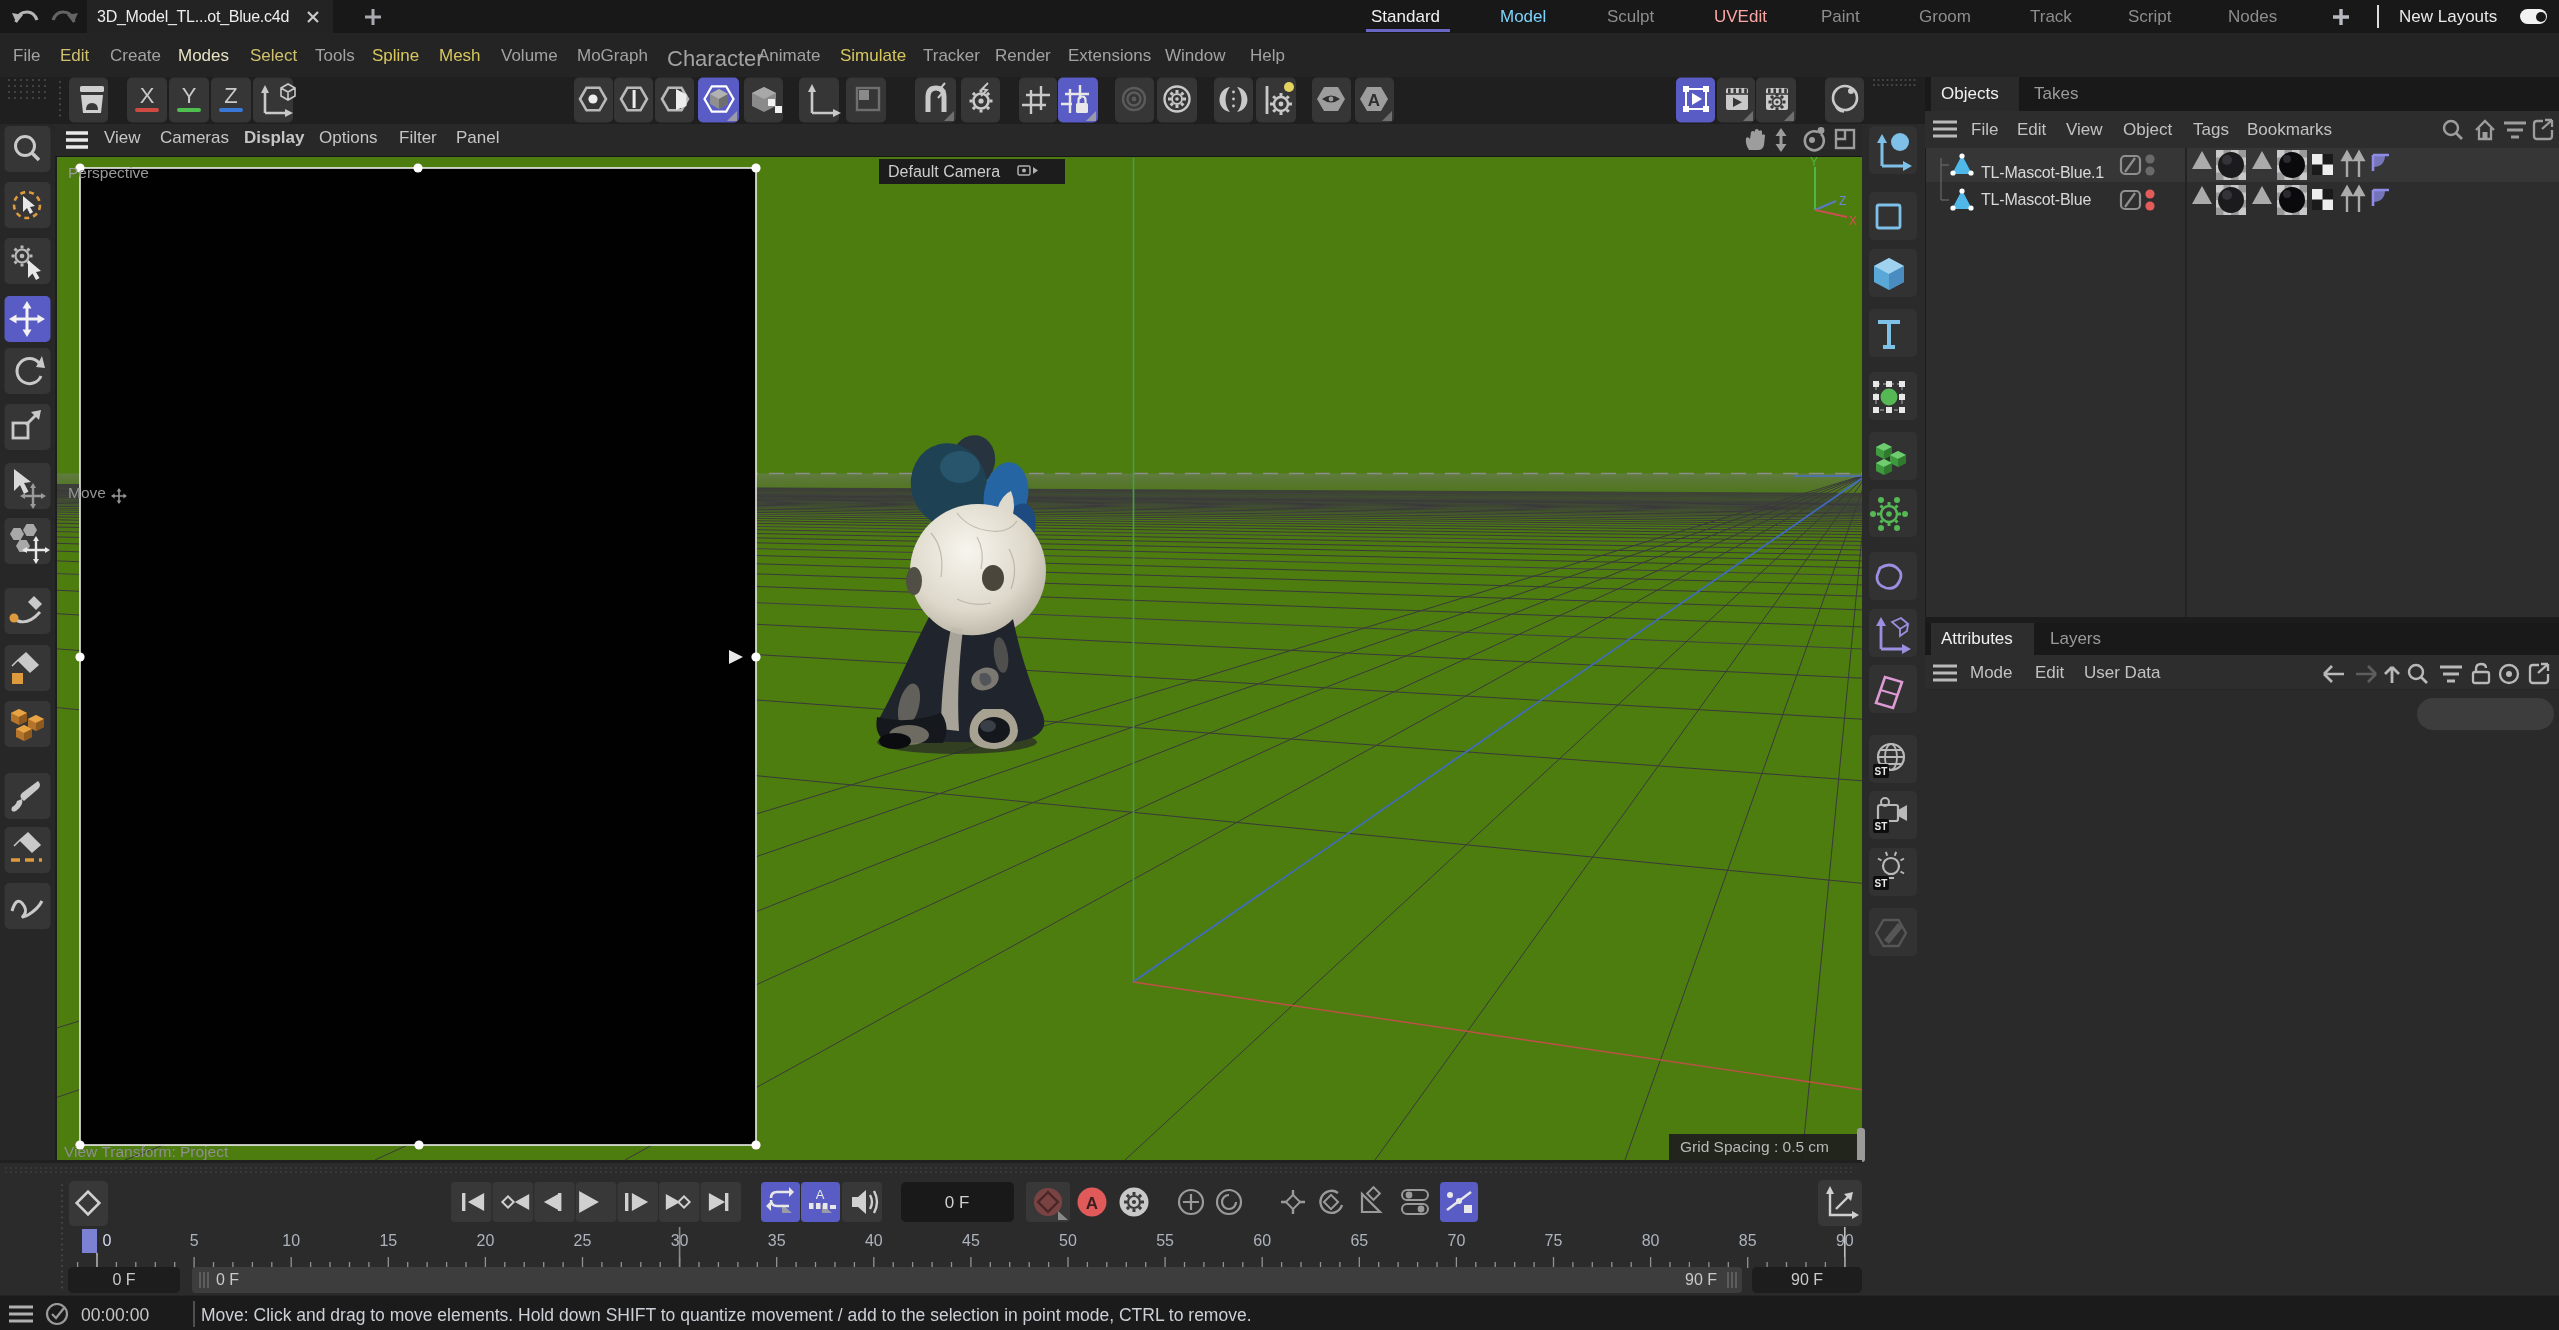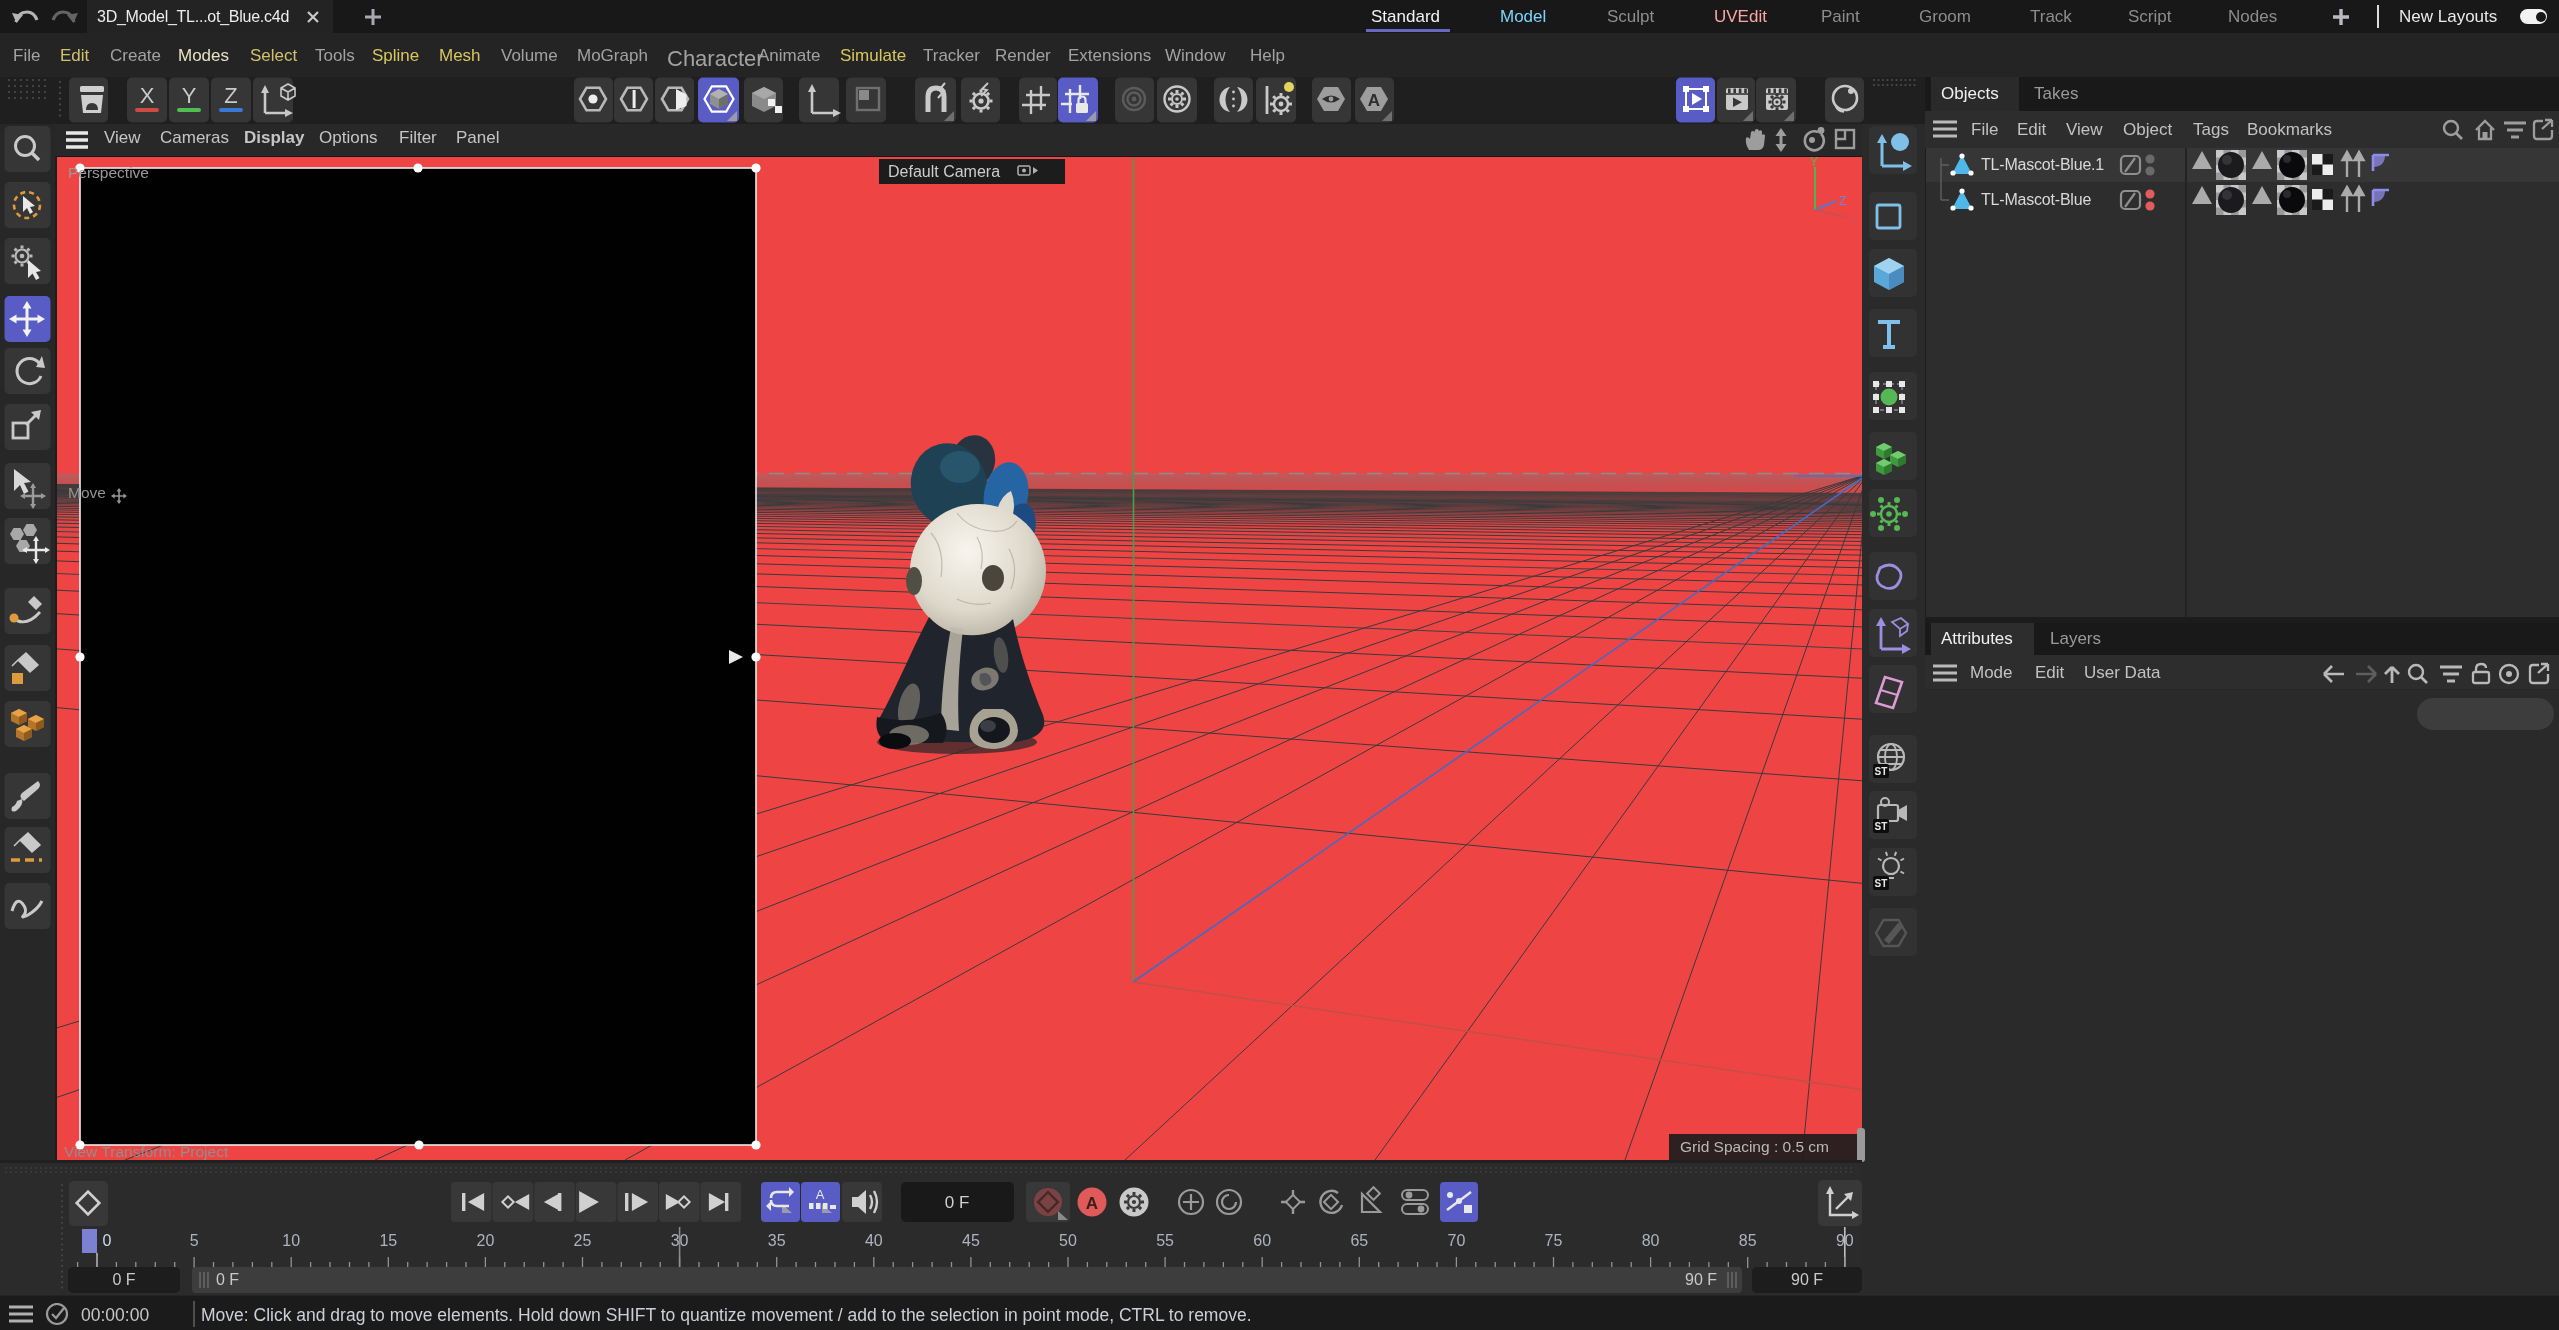--- a/index.html
+++ b/index.html
@@ -353,21 +353,21 @@
       <path d="M 40 9 V 19" stroke="#9d9d9d" stroke-width="3"></path>
       <path d="M 40 2 L 34.5 10 L 45.5 10 Z" fill="#9d9d9d"></path>
       <path d="M 40 26 L 34.5 18 L 45.5 18 Z" fill="#9d9d9d"></path>
       <path d="M 77 6 A 9.5 9.5 0 1 0 80 8" fill="none" stroke="#9d9d9d" stroke-width="2.6"></path>
       <circle cx="71" cy="14" r="3" fill="#9d9d9d"></circle>
       <circle cx="80" cy="4.5" r="3.4" fill="#9d9d9d"></circle>
       <rect x="95" y="4" width="18" height="18" fill="none" stroke="#9d9d9d" stroke-width="2.4"></rect>
       <path d="M 104 4 V 13 H 95" fill="none" stroke="#9d9d9d" stroke-width="2.4"></path>
     </svg>
   </div>
-<div class="abs" style="left:55px;top:157px;width:1807px;height:1003px;background:#ef4444;border-left:2px solid #1e1e1e">
+<div class="abs" style="left:55px;top:157px;width:1807px;height:1003px;background:#4d7c0f;border-left:2px solid #1e1e1e">
     <svg class="abs" style="left:0;top:0" width="1807" height="1003" viewBox="0 0 1807 1003">
       <defs>
         <linearGradient id="band" x1="0" y1="0" x2="0" y2="1">
           <stop offset="0" stop-color="#7b7b7e" stop-opacity="0.45"></stop>
           <stop offset="0.25" stop-color="#5e5e60" stop-opacity="0.18"></stop>
           <stop offset="1" stop-color="#2e2e2f" stop-opacity="0"></stop>
         </linearGradient>
         <radialGradient id="headg" cx="0.42" cy="0.35" r="0.75">
           <stop offset="0" stop-color="#f8f5ee"></stop>
           <stop offset="0.6" stop-color="#ddd8ca"></stop>
@@ -625,21 +625,21 @@
 <svg class="abs" style="left:2440px;top:117px" width="119" height="26" viewBox="0 0 119 26">
     <circle cx="11" cy="11" r="7" fill="none" stroke="#9d9d9d" stroke-width="2.4"></circle>
     <line x1="16" y1="16" x2="22" y2="22" stroke="#9d9d9d" stroke-width="2.6"></line>
     <path d="M 36 13 L 45 4 L 54 13 M 39 11 V 22 H 51 V 11" fill="none" stroke="#9d9d9d" stroke-width="2.3"></path>
     <rect x="42.5" y="15" width="5" height="7" fill="#9d9d9d"></rect>
     <path d="M 64 6 H 86 M 67 13 H 83 M 71 20 H 79" stroke="#9d9d9d" stroke-width="2.8"></path>
     <path d="M 103 4 H 97 Q 94 4 94 7 V 19 Q 94 22 97 22 H 109 Q 112 22 112 19 V 13" fill="none" stroke="#9d9d9d" stroke-width="2.3"></path>
     <path d="M 102 12 L 112 3 M 112 3 H 105 M 112 3 V 10" stroke="#9d9d9d" stroke-width="2.3" fill="none"></path>
   </svg>
 <div class="abs" style="left:1926px;top:148px;width:633px;height:34px;background:#363636"></div>
-<span style="position:absolute;left:1981px;top:156px;font-size:16px;color:#d9d9d9;font-weight:normal;letter-spacing:-0.2px;white-space:nowrap;">TL-Mascot-Blue.1</span>
+<span style="position:absolute;left:1981px;top:164px;font-size:16px;color:#d9d9d9;font-weight:normal;letter-spacing:-0.2px;white-space:nowrap;">TL-Mascot-Blue.1</span>
 <svg class="abs" style="left:1926px;top:148px" width="260" height="34" viewBox="0 0 260 34">
     <polygon points="36,7 26,26 46,26" fill="#4fb8e8"></polygon>
     <circle cx="36" cy="8" r="2.6" fill="#ffffff"></circle>
     <circle cx="27" cy="25" r="2.6" fill="#ffffff"></circle>
     <circle cx="45" cy="25" r="2.6" fill="#ffffff"></circle>
     <rect x="195" y="8" width="19" height="18" rx="4" fill="none" stroke="#8f8f8f" stroke-width="2.2"></rect>
     <line x1="209" y1="10" x2="199" y2="24" stroke="#8f8f8f" stroke-width="2.2"></line>
     <circle cx="224" cy="11" r="4.6" fill="#6a6a6a"></circle>
     <circle cx="224" cy="23" r="4.6" fill="#6a6a6a"></circle>
   </svg>

